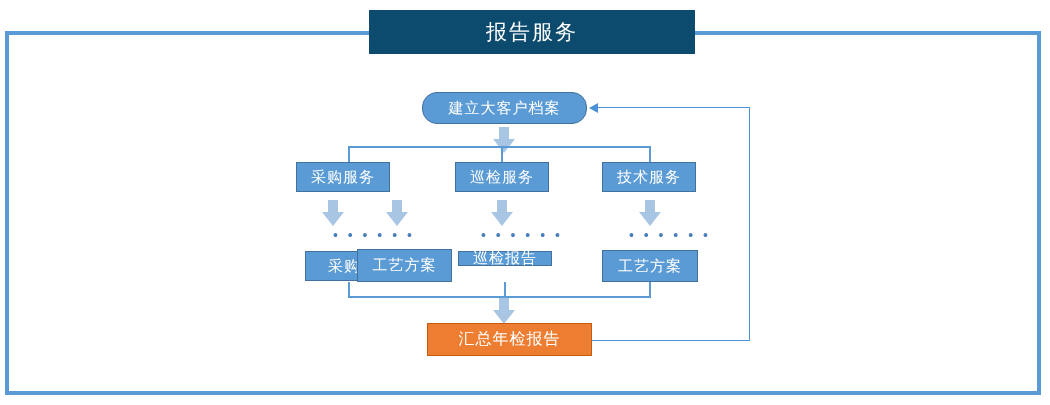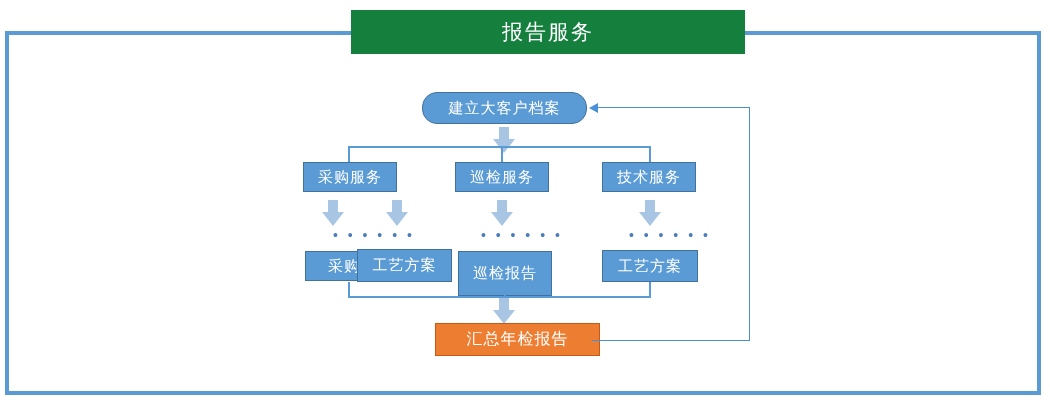--- a/index.html
+++ b/index.html
@@ -23,25 +23,25 @@
     left: 5px;
     top: 31px;
     width: 1036px;
     height: 364px;
     border: 4px solid #5B9BD5;
     box-sizing: border-box;
   }
   
   .title-banner {
     position: absolute;
-    left: 351px;
+    left: 369px;
     top: 10px;
-    width: 394px;
+    width: 326px;
     height: 44px;
-    background: #15803d;
+    background: #0c4a6e;
     display: flex;
     align-items: center;
     justify-content: center;
   }
   .title-banner .title-text {
     color: #ffffff;
     font-size: 21px;
     letter-spacing: 2px;
     font-weight: 400;
   }
@@ -137,21 +137,21 @@
   <div class="arrow-down" style="left:493px; top:127px;">
     <div class="shaft"></div>
     <div class="head"></div>
   </div>
 
   <div class="line-h" style="left:348px; top:146px; width:302px;"></div>
   <div class="line-v" style="left:348px; top:146px; height:17px;"></div>
   <div class="line-v" style="left:501px; top:146px; height:17px;"></div>
   <div class="line-v" style="left:649px; top:146px; height:17px;"></div>
 
-  <div class="box" style="left:303px; top:162px; width:94px; height:30px;">采购服务</div>
+  <div class="box" style="left:296px; top:162px; width:94px; height:30px;">采购服务</div>
   <div class="box" style="left:602px; top:162px; width:94px; height:30px;">技术服务</div>
   <div class="box" style="left:455px; top:162px; width:94px; height:30px;">巡检服务</div>
 
   <div class="arrow-down" style="left:322px; top:200px;">
     <div class="shaft"></div>
     <div class="head"></div>
   </div>
   <div class="arrow-down" style="left:386px; top:200px;">
     <div class="shaft"></div>
     <div class="head"></div>
@@ -164,33 +164,33 @@
     <div class="shaft"></div>
     <div class="head"></div>
   </div>
 
   <div class="ellipsis" style="left:333px; top:228px;">• • • • • •</div>
   <div class="ellipsis" style="left:481px; top:228px;">• • • • • •</div>
   <div class="ellipsis" style="left:629px; top:228px;">• • • • • •</div>
 
   <div class="box" style="left:305px; top:251px; width:78px; height:30px;">采购</div>
   <div class="box" style="left:357px; top:249px; width:95px; height:33px;">工艺方案</div>
-  <div class="box" style="left:458px; top:251px; width:94px; height:45px;">巡检报告</div>
+  <div class="box" style="left:458px; top:251px; width:94px; height:15px;">巡检报告</div>
   <div class="box" style="left:602px; top:250px; width:96px; height:32px;">工艺方案</div>
 
   <div class="line-v" style="left:348px; top:282px; height:15px;"></div>
   <div class="line-v" style="left:504px; top:282px; height:15px;"></div>
   <div class="line-v" style="left:649px; top:282px; height:15px;"></div>
   <div class="line-h" style="left:348px; top:296px; width:303px;"></div>
 
   <div class="arrow-down" style="left:493px; top:298px;">
     <div class="shaft"></div>
     <div class="head"></div>
   </div>
 
-  <div class="box orange" style="left:427px; top:323px; width:165px; height:33px;margin-left:8px;">汇总年检报告</div>
+  <div class="box orange" style="left:427px; top:323px; width:165px; height:33px;">汇总年检报告</div>
 
   <div class="line-h thin" style="left:592px; top:340px; width:158px;"></div>
   <div class="line-v thin" style="left:749px; top:107px; height:234px;"></div>
   <div class="line-h thin" style="left:597px; top:107px; width:153px;"></div>
   <div class="arrow-head-left" style="left:589px; top:103px;"></div>
 
 </div>
 
 </body></html>

